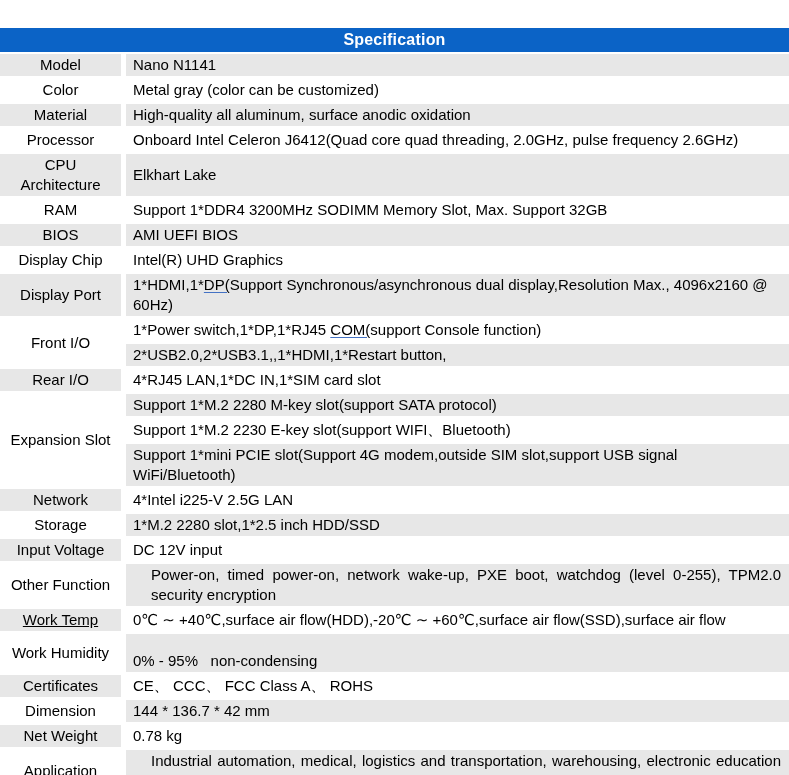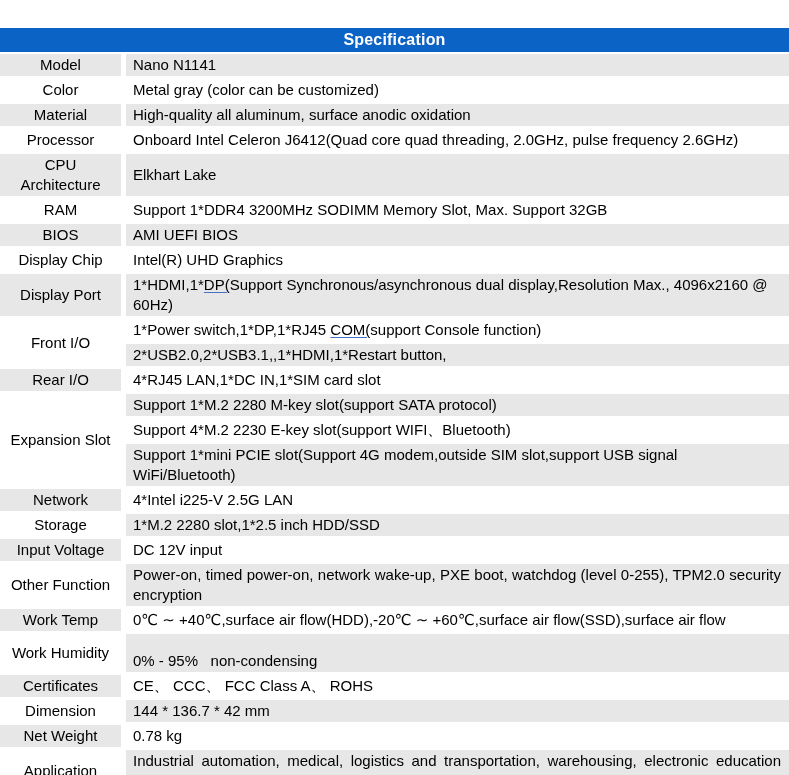--- a/index.html
+++ b/index.html
@@ -50,20 +50,21 @@
     padding: 1px 8px 1px 7px;
     min-height: 20px;
   }
   .vtext {
     width: 100%;
     white-space: pre-wrap;
   }
   .value.justify .vtext {
     white-space: normal;
     text-align: justify;
+    margin-left: 18px;
   }
   .value.tall { min-height: 36px; align-items: flex-end; }
   .u {
     text-decoration: underline;
     text-decoration-color: var(--underline, #4472c4);
     text-decoration-thickness: 1px;
     text-underline-offset: 2px;
   }
 </style>
 </head>
@@ -143,21 +144,21 @@
     <div class="cell value w">
       <span class="vtext"><span>4*RJ45 LAN,1*DC IN,1*SIM card slot</span></span>
     </div>
     <div class="cell label w" style="grid-row: span 3;">
       <span>Expansion Slot</span>
     </div>
     <div class="cell value g">
       <span class="vtext"><span>Support 1*M.2 2280 M-key slot(support SATA protocol)</span></span>
     </div>
     <div class="cell value w">
-      <span class="vtext"><span>Support 4*M.2 2230 E-key slot(support WIFI、Bluetooth)</span></span>
+      <span class="vtext"><span>Support 1*M.2 2230 E-key slot(support WIFI、Bluetooth)</span></span>
     </div>
     <div class="cell value g">
       <span class="vtext"><span>Support 1*mini PCIE slot(Support 4G modem,outside SIM slot,support USB signal WiFi/Bluetooth)</span></span>
     </div>
     <div class="cell label g" style="grid-row: span 1;">
       <span>Network</span>
     </div>
     <div class="cell value w">
       <span class="vtext"><span>4*Intel i225-V 2.5G LAN</span></span>
     </div>
@@ -172,21 +173,21 @@
     </div>
     <div class="cell value w">
       <span class="vtext"><span>DC 12V input</span></span>
     </div>
     <div class="cell label w" style="grid-row: span 1;">
       <span>Other Function</span>
     </div>
     <div class="cell value g justify">
       <span class="vtext"><span>Power-on, timed power-on, network wake-up, PXE boot, watchdog (level 0-255), TPM2.0 security encryption</span></span>
     </div>
-    <div class="cell label g" style="grid-row: span 1;">
+    <div class="cell label g" style="grid-row: span 1; text-decoration: underline;">
       <span>Work Temp</span>
     </div>
     <div class="cell value w">
       <span class="vtext"><span>0℃ ∼ +40℃,surface air flow(HDD),-20℃ ∼ +60℃,surface air flow(SSD),surface air flow</span></span>
     </div>
     <div class="cell label w" style="grid-row: span 1;">
       <span>Work Humidity</span>
     </div>
     <div class="cell value g tall">
       <span class="vtext"><span>0% - 95%   non-condensing</span></span>

